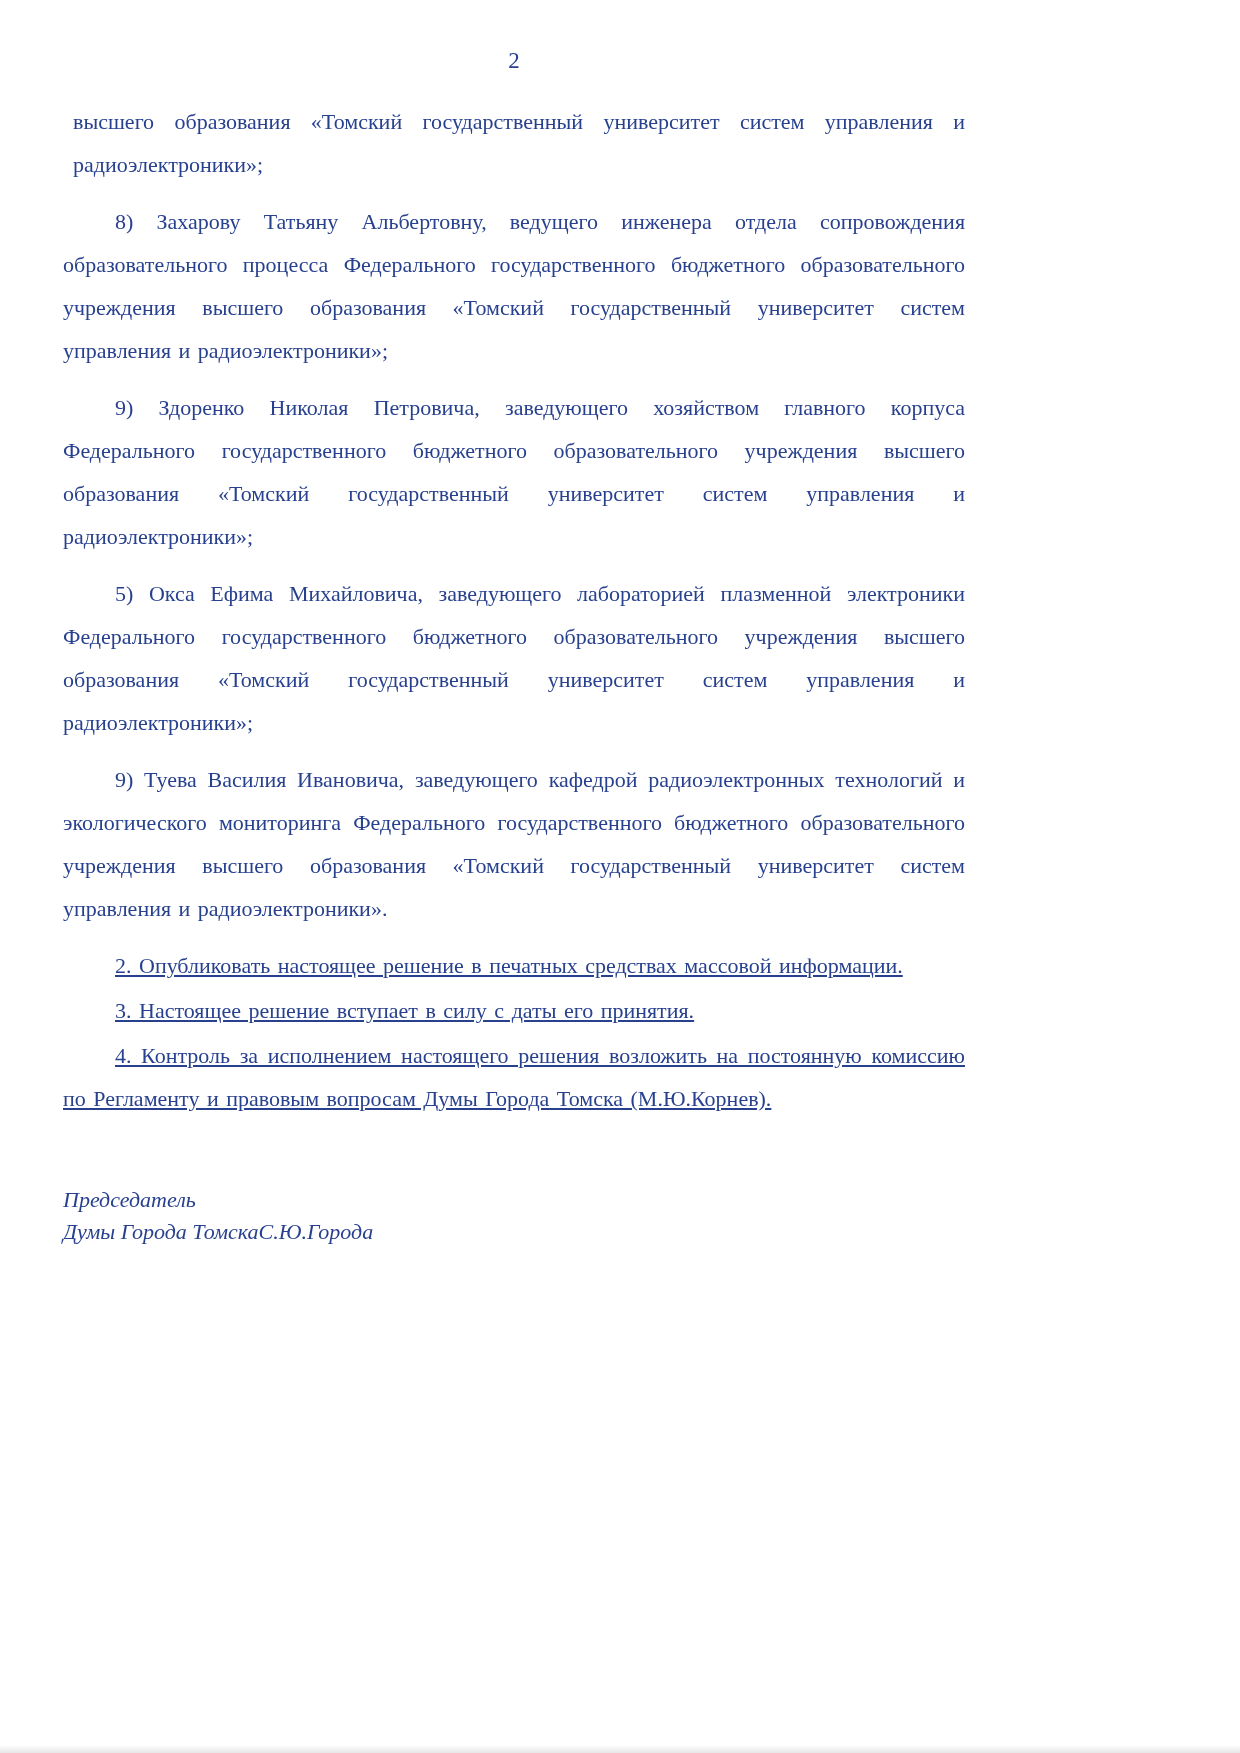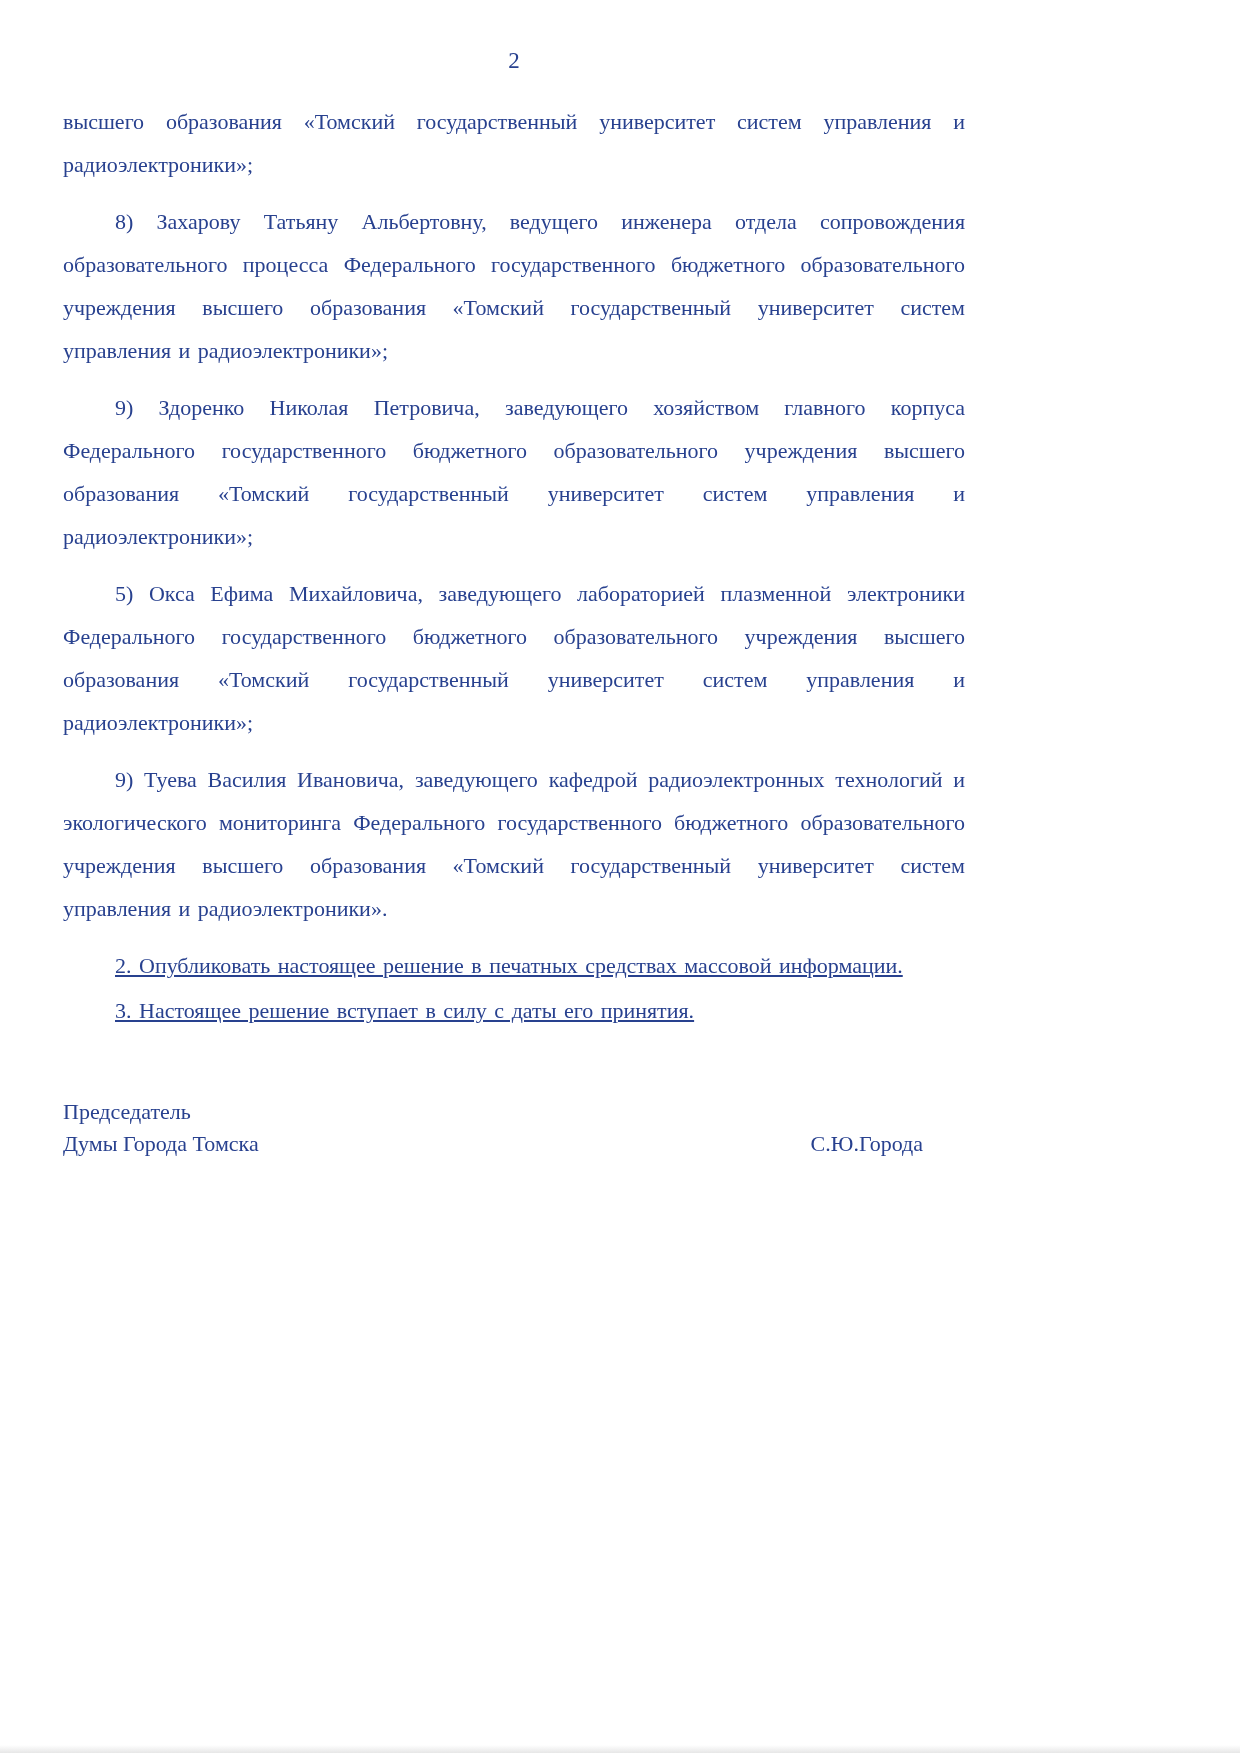--- a/index.html
+++ b/index.html
@@ -30,32 +30,33 @@
   .para {
     font-size: 22px;
     line-height: 43px;
     text-align: justify;
     text-indent: 52px;
     margin: 0 0 14px 0;
     word-spacing: 2px;
   }
   .para.no-indent {
     text-indent: 0;
+    margin-left: 10px;
   }
   .para.tight {
     margin-bottom: 2px;
     text-decoration: underline;
   }
   .signature {
     margin-top: 64px;
     display: flex;
-    justify-content: space-between;
     align-items: flex-end;
     font-size: 22px;
     line-height: 32px;
+    font-style: italic;
   }
   .signature .position {
     white-space: pre-line;
   }
   .signature .name {
     padding-right: 42px;
   }
   .scan-bottom-edge {
     position: absolute;
     left: 0;
@@ -80,20 +81,21 @@
   <p class="para">9) Здоренко Николая Петровича, заведующего хозяйством главного корпуса Федерального государственного бюджетного образовательного учреждения высшего образования «Томский государственный университет систем управления и радиоэлектроники»;</p>
 
   <p class="para">5) Окса Ефима Михайловича, заведующего лабораторией плазменной электроники Федерального государственного бюджетного образовательного учреждения высшего образования «Томский государственный университет систем управления и радиоэлектроники»;</p>
 
   <p class="para">9) Туева Василия Ивановича, заведующего кафедрой радиоэлектронных технологий и экологического мониторинга Федерального государственного бюджетного образовательного учреждения высшего образования «Томский государственный университет систем управления и радиоэлектроники».</p>
 
   <p class="para tight">2. Опубликовать настоящее решение в печатных средствах массовой информации.</p>
 
   <p class="para tight">3. Настоящее решение вступает в силу с даты его принятия.</p>
 
+  <p class="para tight">4. Контроль за исполнением настоящего решения возложить на постоянную комиссию по Регламенту и правовым вопросам Думы Города Томска (М.Ю.Корнев).</p>
 
   <div class="signature">
     <div class="position">Председатель
 Думы Города Томска</div>
     <div class="name">С.Ю.Города</div>
   </div>
 
 </div>
 
 <div class="scan-bottom-edge"></div>

